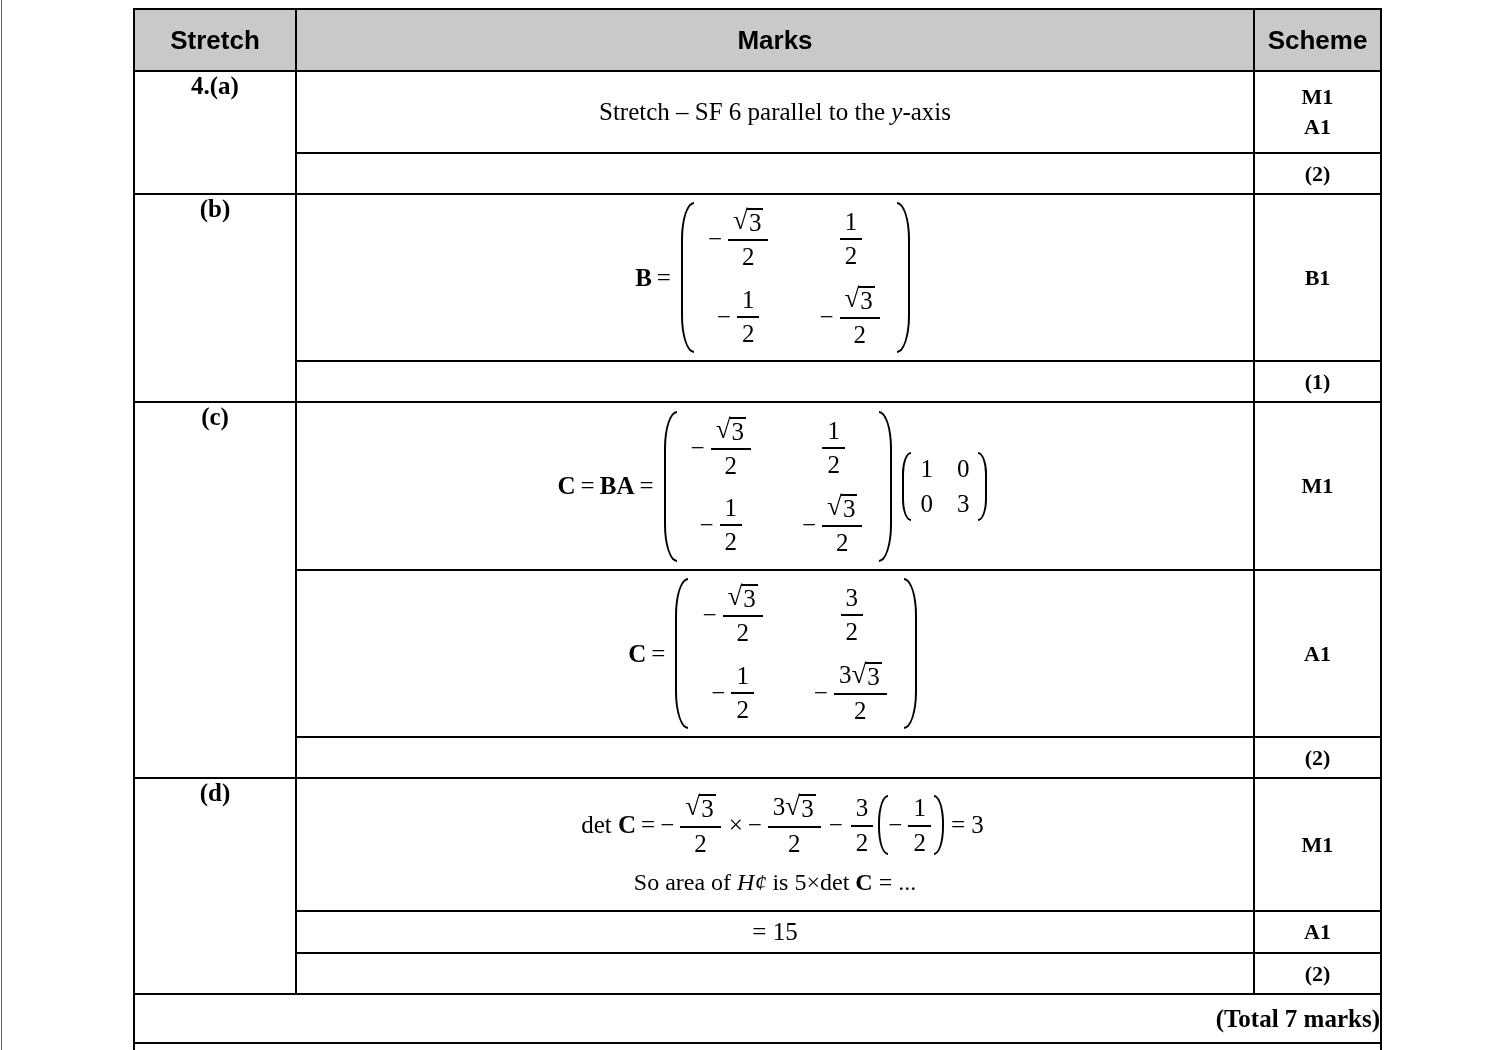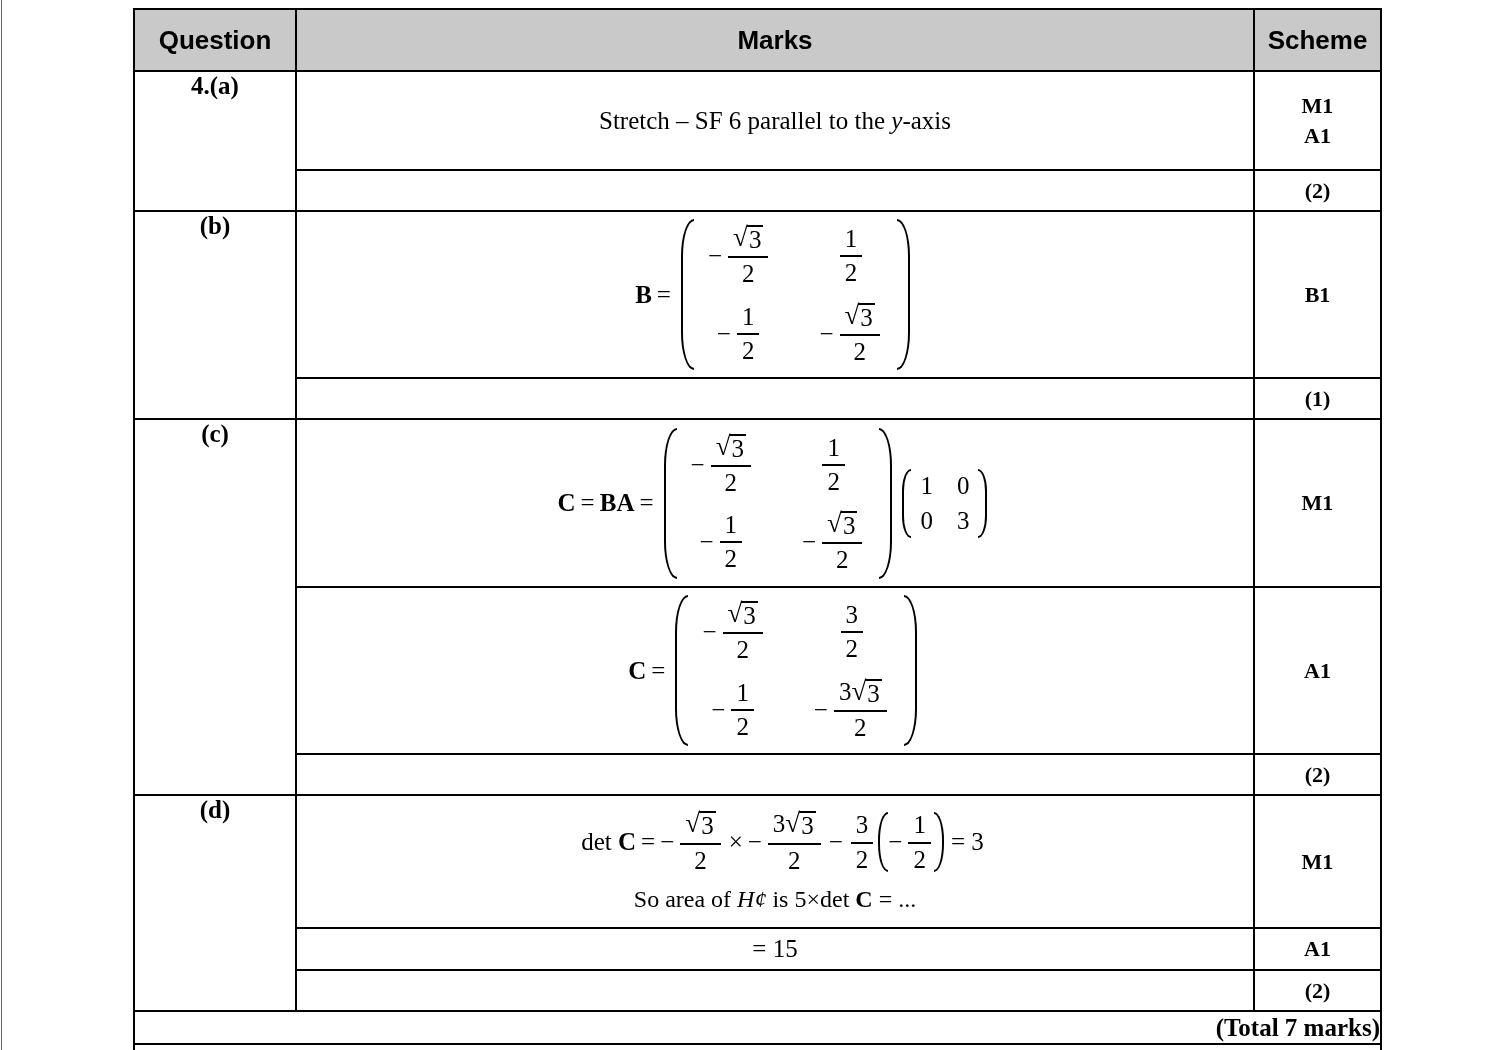--- a/index.html
+++ b/index.html
@@ -50,28 +50,28 @@
     padding: 4px 8px;
   }
   .mcell {
     text-align: center;
     vertical-align: middle;
     font-weight: bold;
     font-size: 22px;
     line-height: 1.35;
   }
 
-  tr.h-a   { height: 99px; }
+  tr.h-a   { height: 82px; }
   tr.h-sub { height: 41px; }
   tr.h-b   { height: 167px; }
   tr.h-c1  { height: 168px; }
   tr.h-c2  { height: 167px; }
   tr.h-d1  { height: 133px; }
   tr.h-d2  { height: 42px; margin-left: 16px; }
-  tr.h-tot { height: 33px; }
+  tr.h-tot { height: 49px; }
   tr.h-end { height: 16px; }
 
   .totcell {
     text-align: right;
     font-weight: bold;
     font-size: 25px;
     padding: 6px 16px;
     vertical-align: middle;
   }
 
@@ -137,21 +137,21 @@
 
 <table class="ms">
   <colgroup>
     <col style="width:162px">
       <col style="width:958px">
       <col style="width:127px">
   </colgroup>
 
   <tbody>
       <tr>
-    <th>Question</th>
+    <th>Stretch</th>
     <th>Marks</th>
     <th>Scheme</th>
   </tr>
 
   <tr class="h-a">
     <td class="qcell" rowspan="2">4.(a)</td>
     <td class="scell">
       <span>Stretch – SF 6 parallel to the </span><span class="it">y</span><span>-axis</span>
     </td>
     <td class="mcell">

